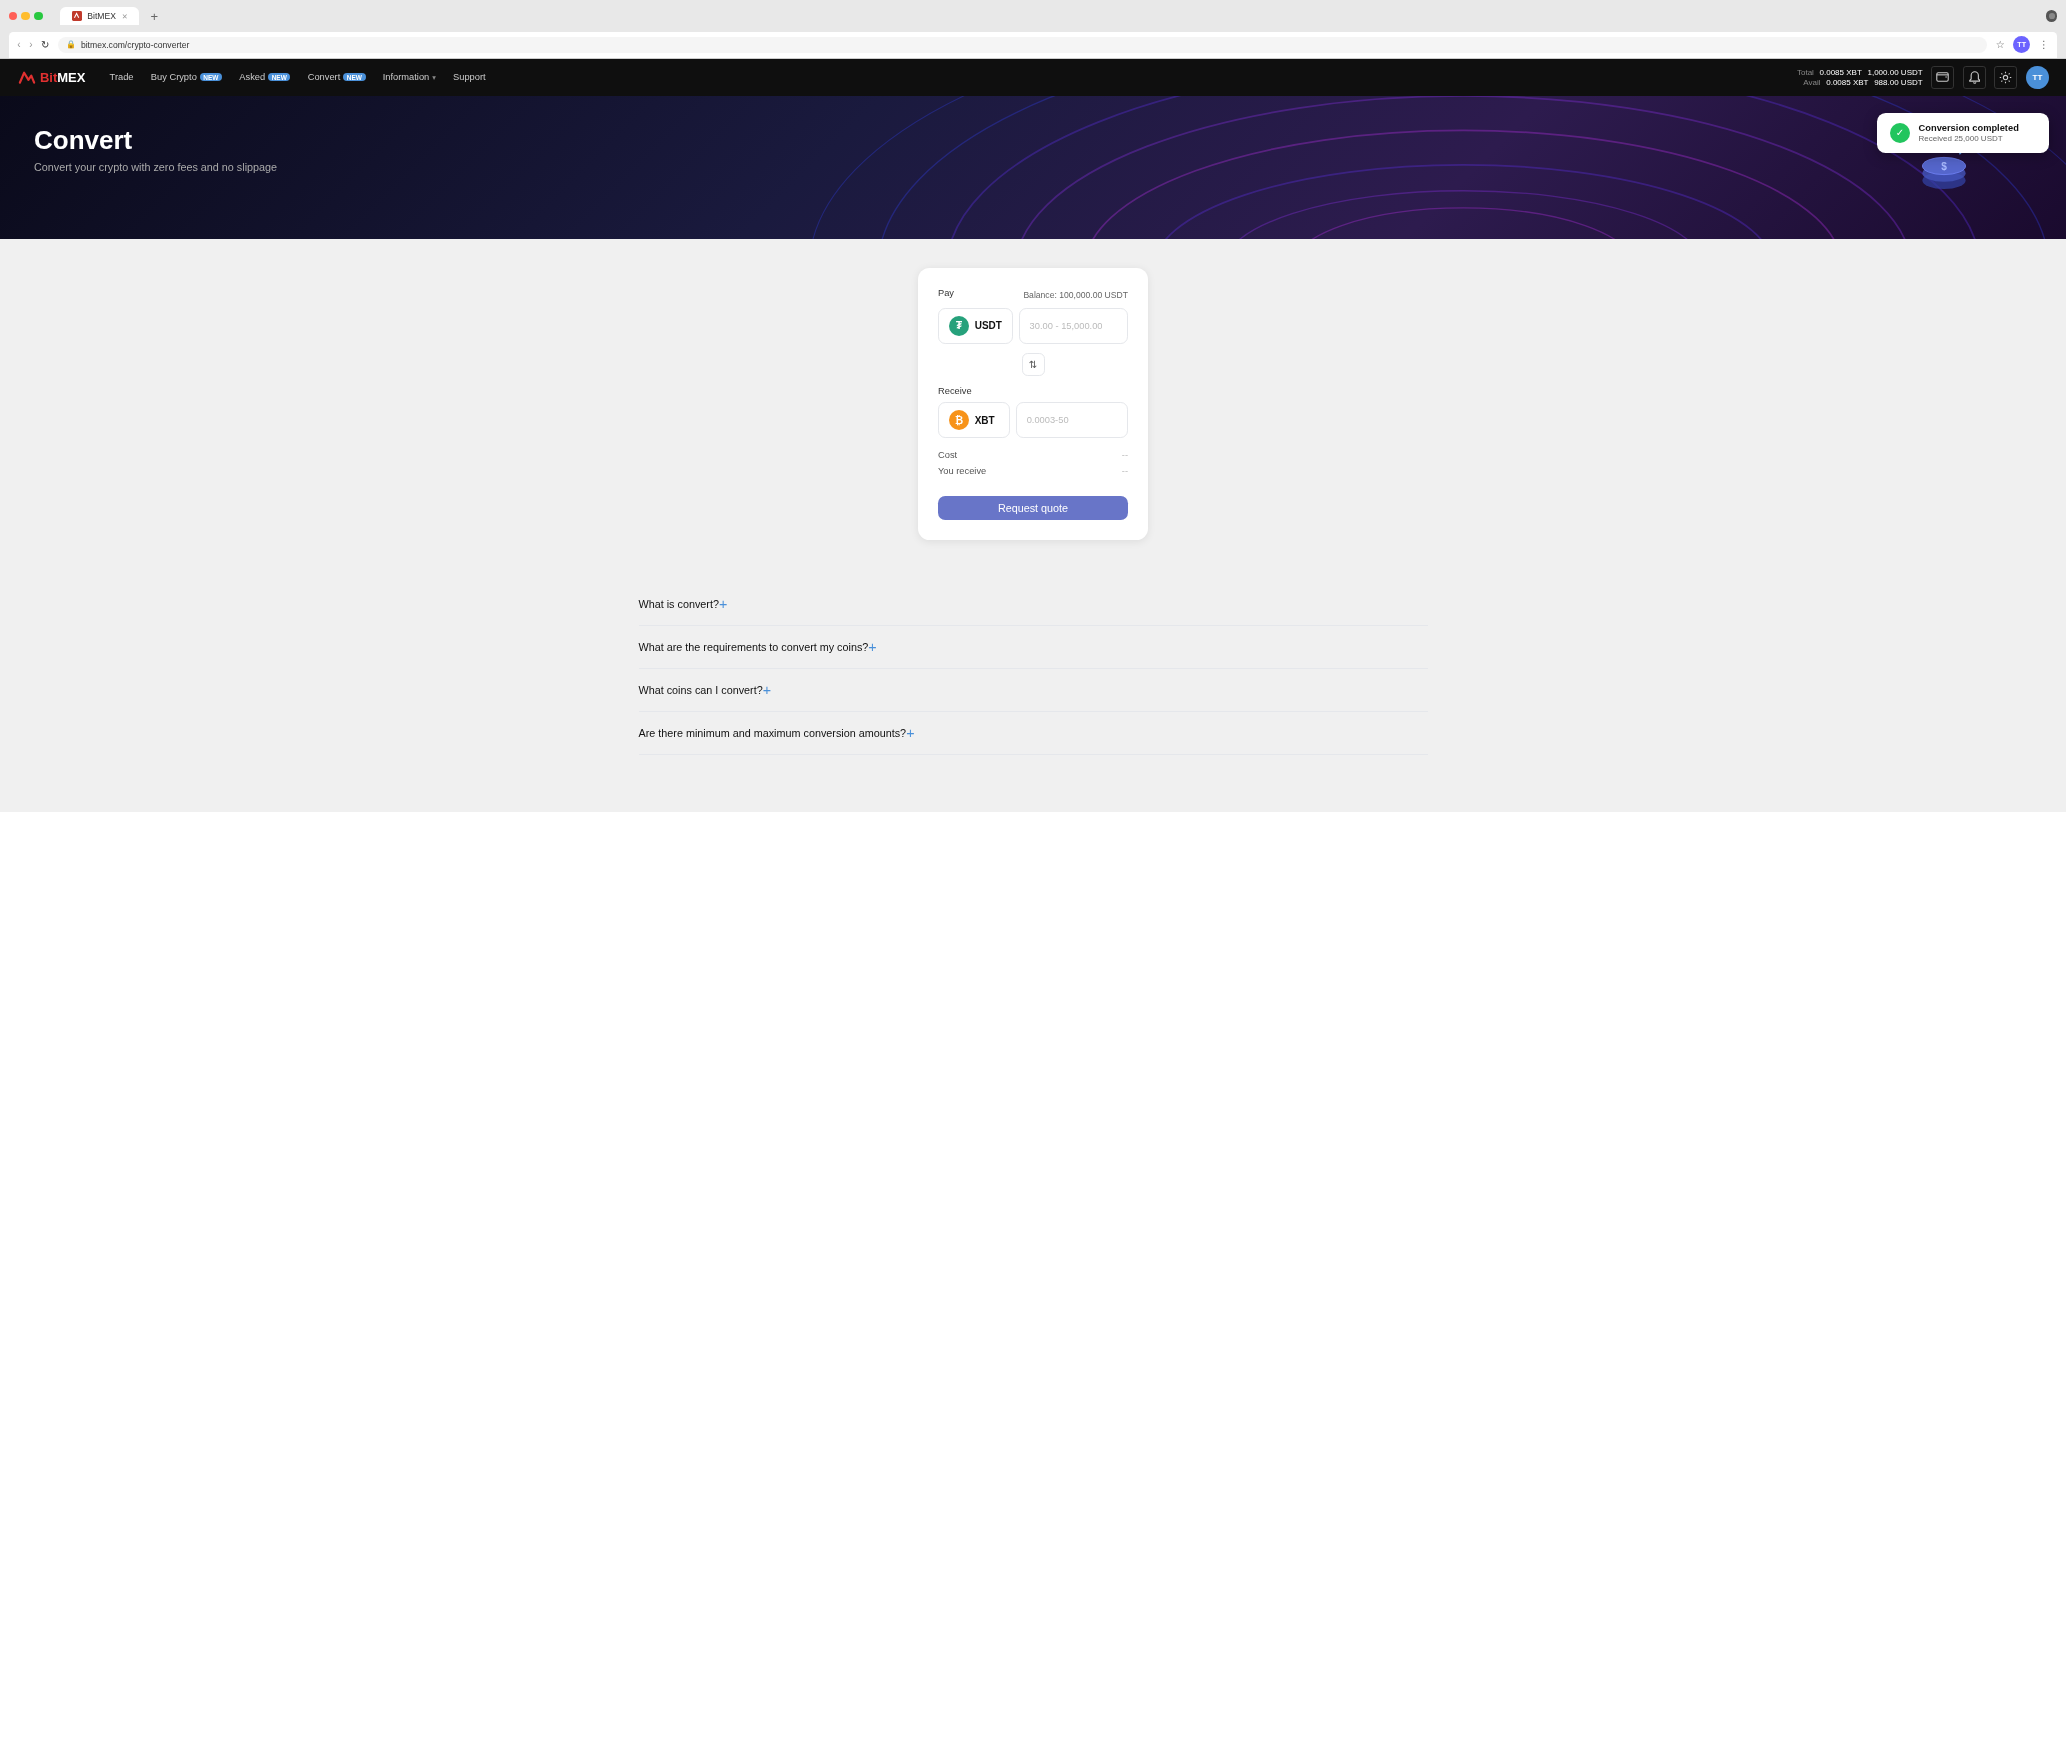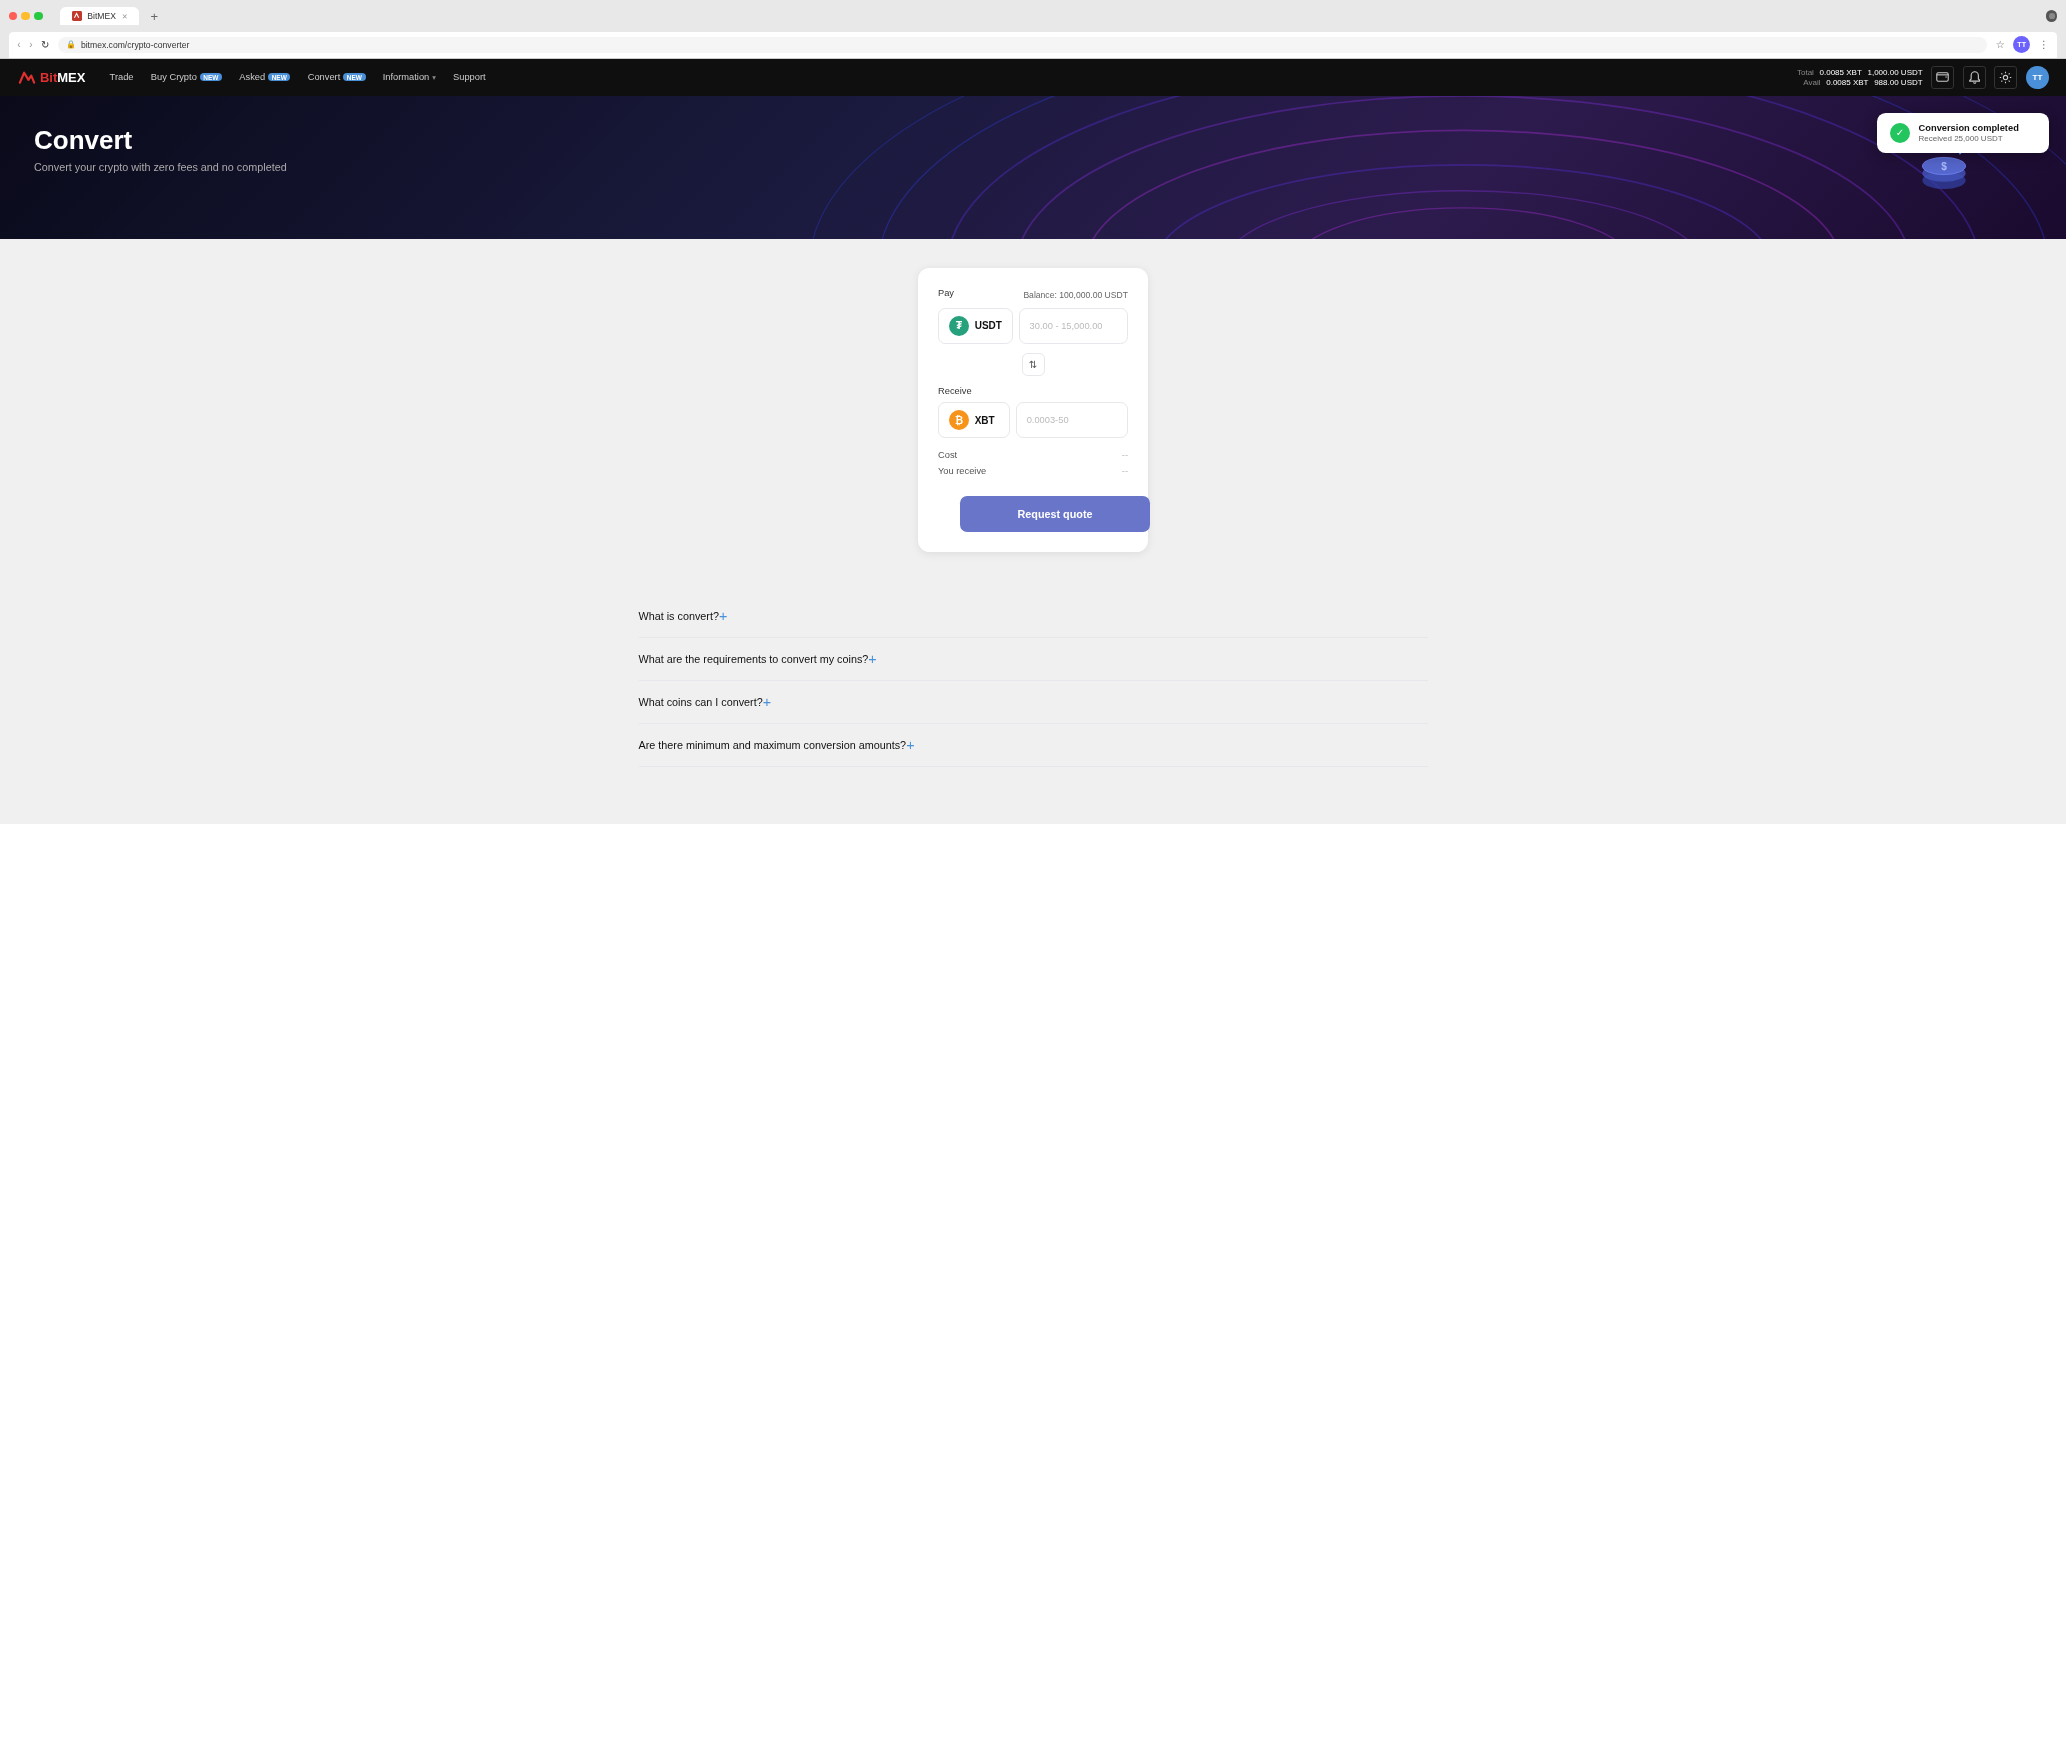--- a/index.html
+++ b/index.html
@@ -343,26 +343,25 @@
     }
     .cost-label { color: #555; }
     .cost-value { color: #bbb; }
 
     .request-btn {
       width: 100%;
       background: #6875c8;
       color: white;
       border: none;
       border-radius: 7.2px;
-      padding: 12px;
+      padding: 6px;
       font-size: 10.8px;
-      font-weight: 700;
+      font-weight: 400;
       cursor: pointer;
       margin-top: 8.6px;
-      margin-left: 22px;
     }
 
     
     .faq-section {
       width: 100%;
       max-width: 789px;
     }
     .faq-title {
       font-size: 20px;
       font-weight: 800;
@@ -518,21 +517,21 @@
         <ellipse cx="850" cy="100" rx="220" ry="80" fill="none" stroke="#cc33ff" stroke-width="1"></ellipse>
         <ellipse cx="850" cy="100" rx="180" ry="60" fill="none" stroke="#6633ff" stroke-width="1"></ellipse>
         <ellipse cx="850" cy="100" rx="140" ry="45" fill="none" stroke="#9933ff" stroke-width="0.8"></ellipse>
         <ellipse cx="850" cy="100" rx="100" ry="35" fill="none" stroke="#cc33ff" stroke-width="0.8"></ellipse>
         <ellipse cx="850" cy="100" rx="340" ry="140" fill="none" stroke="#3344ff" stroke-width="0.8"></ellipse>
         <ellipse cx="850" cy="100" rx="380" ry="155" fill="none" stroke="#3344ff" stroke-width="0.6"></ellipse>
       </g>
     </svg>
 
     <h1 class="hero-title">Convert</h1>
-    <p class="hero-subtitle">Convert your crypto with zero fees and no completed</p>
+    <p class="hero-subtitle">Convert your crypto with zero fees and no slippage</p>
 
     <div class="hero-illustration">
       <svg width="72" height="65" viewBox="0 0 100 90">
 
         <ellipse cx="50" cy="65" rx="30" ry="12" fill="#3344aa" opacity="0.7"></ellipse>
         <ellipse cx="50" cy="55" rx="30" ry="12" fill="#4455bb" opacity="0.8"></ellipse>
         <ellipse cx="50" cy="45" rx="30" ry="12" fill="#5566cc"></ellipse>
         <ellipse cx="50" cy="45" rx="30" ry="12" fill="none" stroke="#7788ff" stroke-width="1"></ellipse>
 
         <text x="50" y="50" text-anchor="middle" fill="#aabbff" font-size="14" font-weight="bold">$</text>

